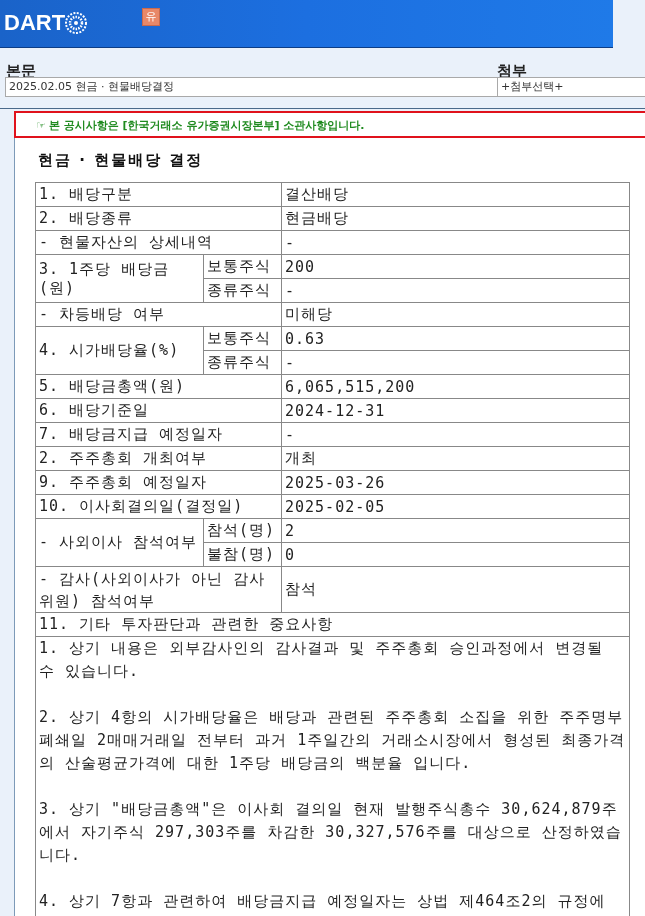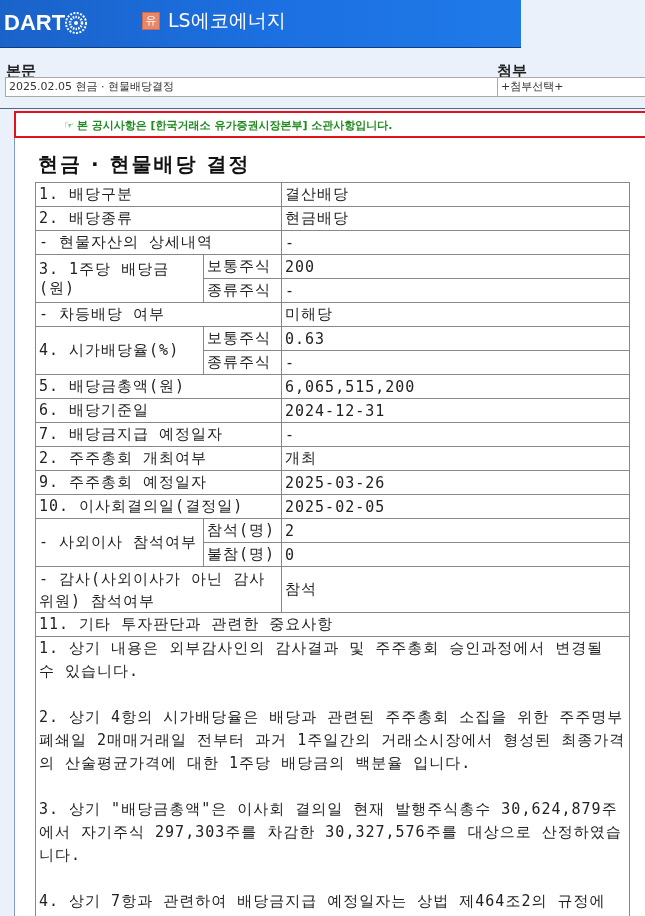--- a/index.html
+++ b/index.html
@@ -1,63 +1,62 @@
 <!DOCTYPE html>
 <html><head>
 <meta charset="utf-8">
 <style>
   * { box-sizing: border-box; margin: 0; padding: 0; }
   html, body { width: 645px; height: 916px; overflow: hidden; }
   body { background: #eaf1fa; font-family: "DejaVu Sans", sans-serif; position: relative; }
 
   .topbar {
-    position: absolute; left: 0; top: 0; width: 521px; height: 48px;
+    position: absolute; left: 0; top: 0; width: 613px; height: 48px;
     background: linear-gradient(90deg, #1a63c9 0%, #1c6fe0 50%, #1f7ae8 100%);
     border-bottom: 1px solid #0d3d85;
   }
   .logo { position: absolute; left: 4px; top: 9px; height: 28px; display: flex; align-items: center; }
   .logo-text { color: #fff; font-family: "Liberation Sans", sans-serif; font-weight: bold; font-size: 22px; letter-spacing: 0px; }
   .logo-burst { width: 24px; height: 24px; margin-left: -1px; }
   .company { position: absolute; left: 142px; top: 8px; display: flex; align-items: center; }
   .badge { width: 18px; height: 18px; background: #e88868; border: 1px solid #c86a4e; color: #fff; font-size: 11px; line-height: 16px; text-align: center; margin-right: 8px; }
   .company-name { color: #fff; font-size: 19px; font-family: "DejaVu Sans", sans-serif; }
 
   .sel-label { position: absolute; font-size: 15px; font-weight: bold; color: #222; }
   .select { position: absolute; height: 20px; background: #fff; border: 1px solid #a9a9a9; font-size: 11px; line-height: 18px; padding-left: 3px; color: #333; white-space: nowrap; overflow: hidden; }
   .chev { position: absolute; right: 8px; top: 3px; width: 12px; height: 12px; }
 
   .sep-dark { position: absolute; left: 0; top: 108px; width: 645px; height: 1px; background: #4a6a8a; }
 
   .docframe { position: absolute; left: 14px; top: 111px; width: 640px; height: 805px; background: #fff; border-left: 1px solid #7d9ab8; border-top: 1px solid #7d9ab8; }
   .notice { position: absolute; left: 14px; top: 111px; width: 640px; height: 27px; border: 2px solid #e0121c; background: #fff; }
-  .notice-text { position: absolute; left: 20px; top: 5px; font-size: 11px; color: #1f8a1f; font-weight: bold; white-space: nowrap; margin-left: 28px; }
+  .notice-text { position: absolute; left: 20px; top: 5px; font-size: 11px; color: #1f8a1f; font-weight: bold; white-space: nowrap; }
   .notice-text .hand { font-weight: normal; margin-right: 3px; }
 
-  .doc-title { position: absolute; left: 38px; top: 151px; font-size: 20px; font-weight: bold; color: #111; letter-spacing: 2px; text-align: center; }
+  .doc-title { position: absolute; left: 38px; top: 151px; font-size: 15px; font-weight: bold; color: #111; letter-spacing: 2px; text-align: center; }
 
   table.dt { position: absolute; left: 35px; top: 182px; width: 595px; border-collapse: collapse; font-family: "DejaVu Sans Mono", monospace; font-size: 15px; color: #222; }
   table.dt td { border: 1px solid #888; padding: 0 3px; height: 24px; vertical-align: middle; letter-spacing: 1px; }
   td.notes { padding: 2px 3px; line-height: 23px; letter-spacing: 1.2px; }
   .note-gap { height: 23px; }
 </style>
 </head>
 <body>
 
 <div class="topbar">
   <div class="logo">
     <span class="logo-text">DART</span>
     <svg class="logo-burst" viewBox="0 0 24 24">
       <circle cx="12" cy="12" r="10" fill="none" stroke="#fff" stroke-width="2" stroke-dasharray="2 1.4"></circle>
       <circle cx="12" cy="12" r="6" fill="none" stroke="#fff" stroke-width="2.5" stroke-dasharray="1.5 1.2"></circle>
       <circle cx="12" cy="12" r="2" fill="#fff"></circle>
     </svg>
   </div>
   <div class="company">
     <span class="badge">유</span>
-    <span class="company-name">LS에코에너지</span>
   </div>
 </div>
 
 <div class="sel-label" style="left:6px; top:62px;">본문</div>
 <div class="select" style="left:5px; top:77px; width:527px;">
   <span>2025.02.05  현금 · 현물배당결정</span>
   <svg class="chev" viewBox="0 0 12 12">
       <path d="M1 3 L6 8 L11 3" fill="none" stroke="#999" stroke-width="1"></path>
     </svg>
 </div>

